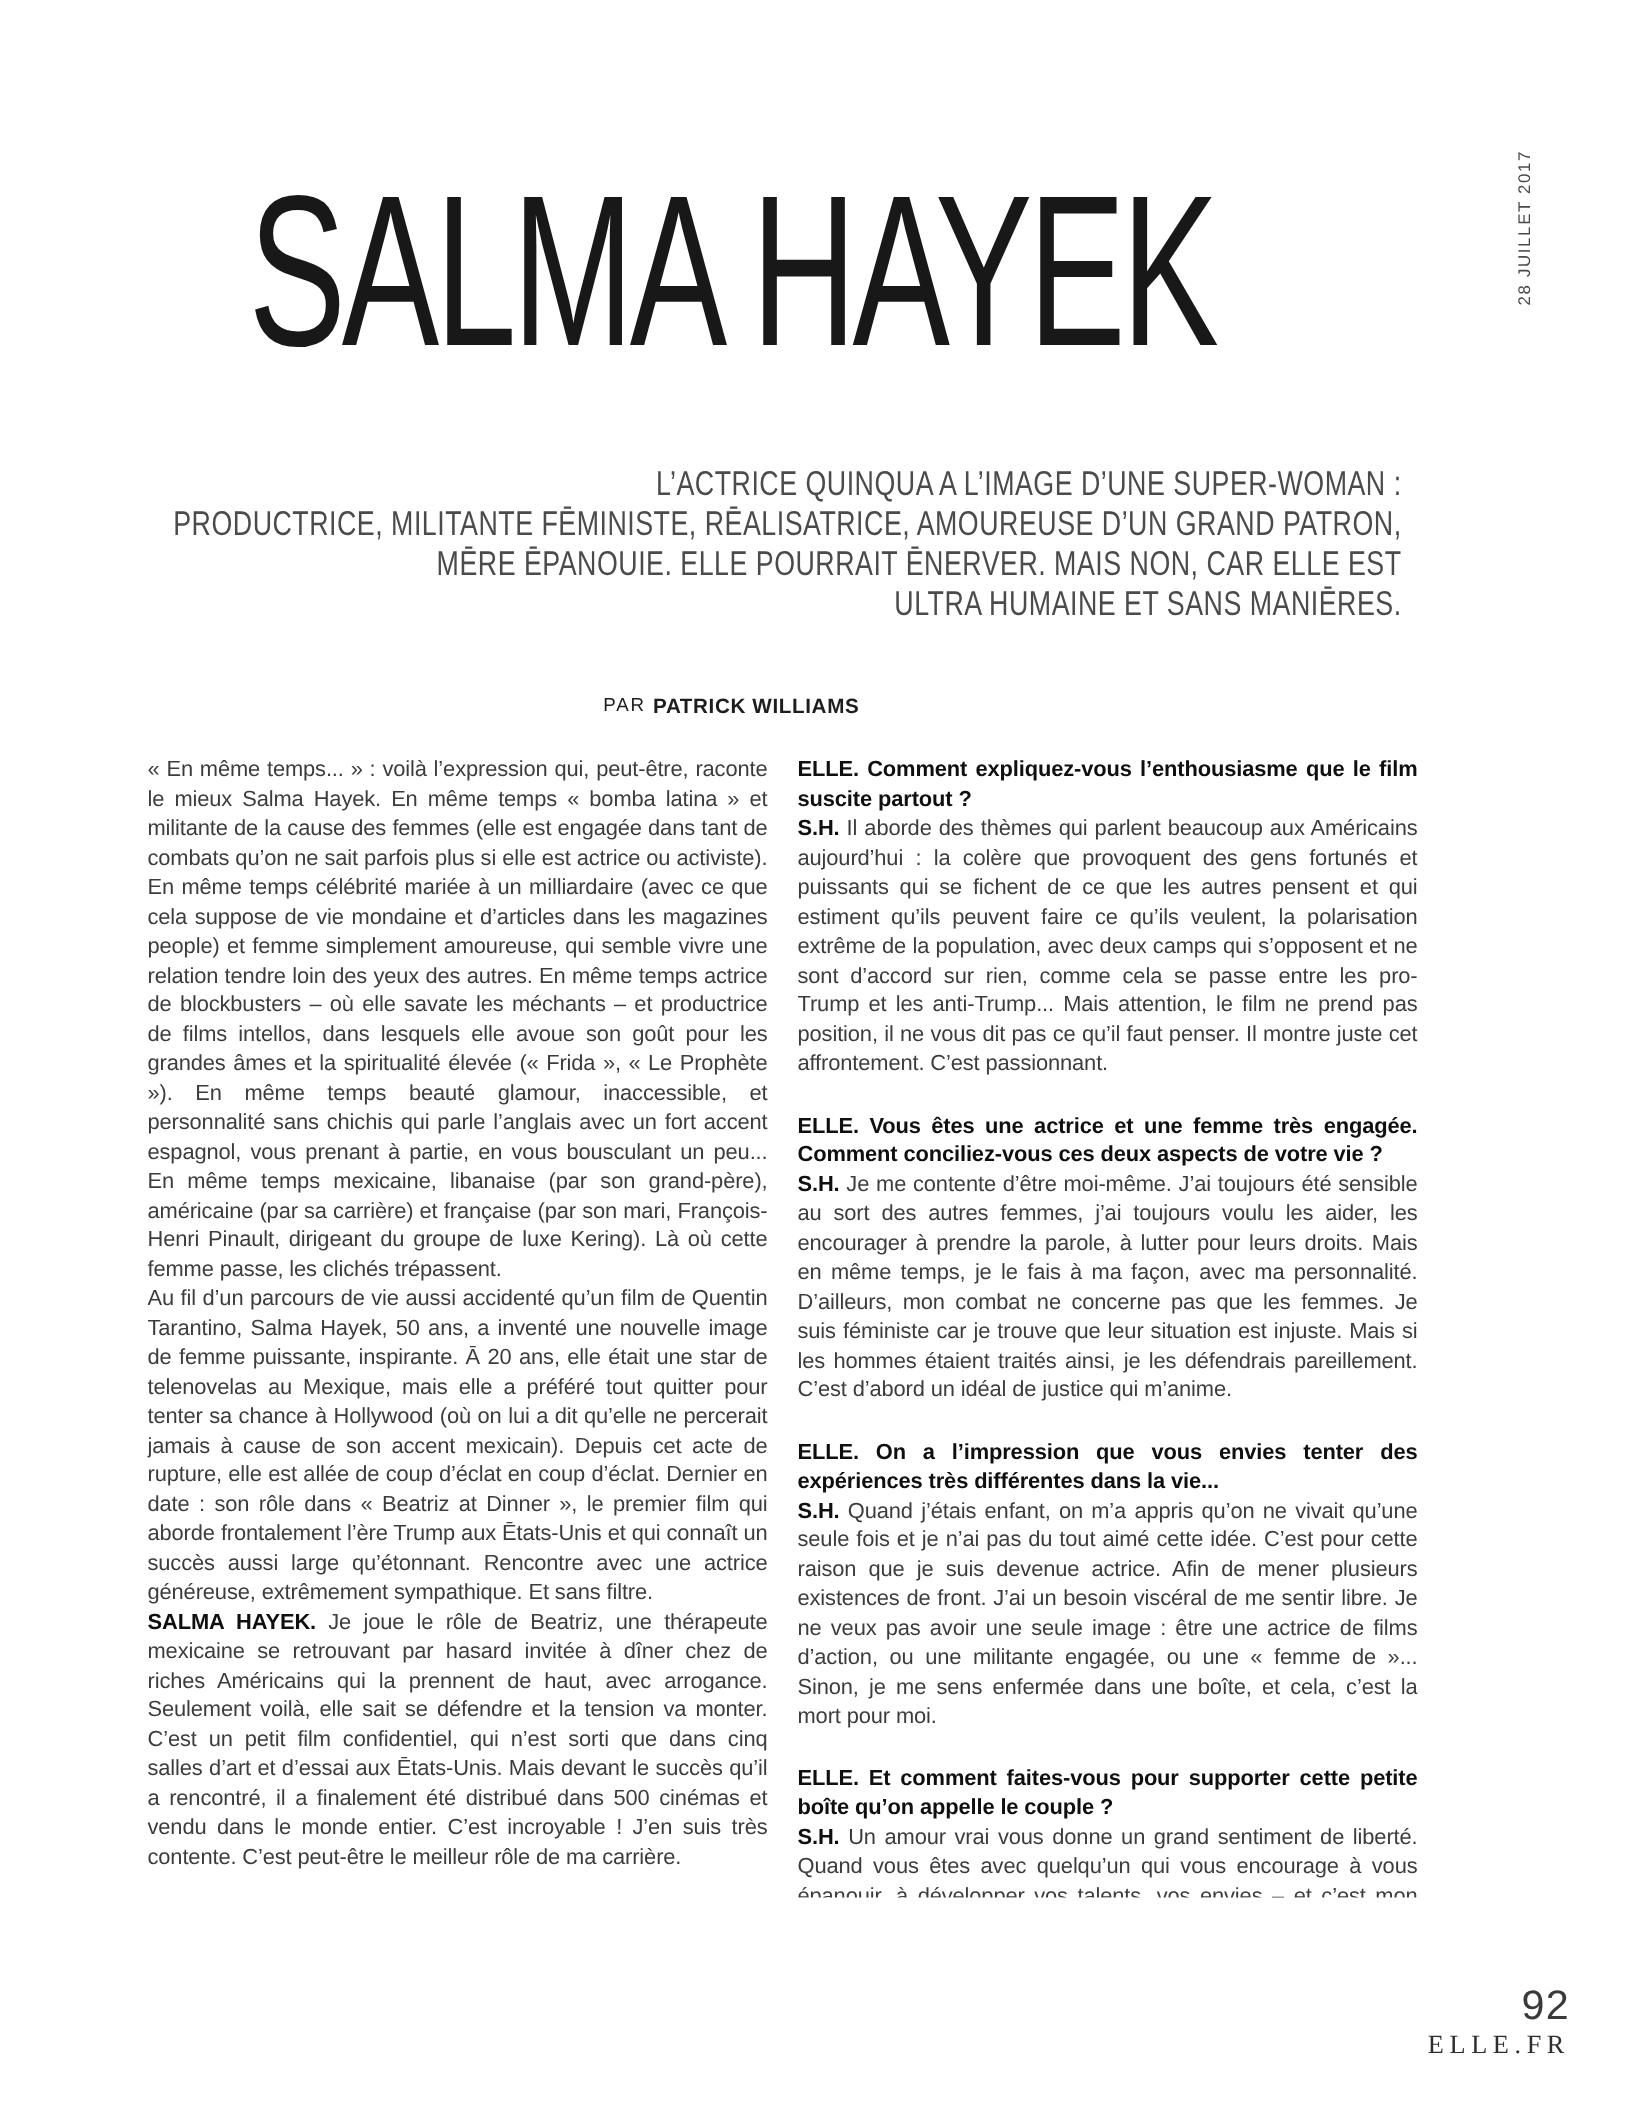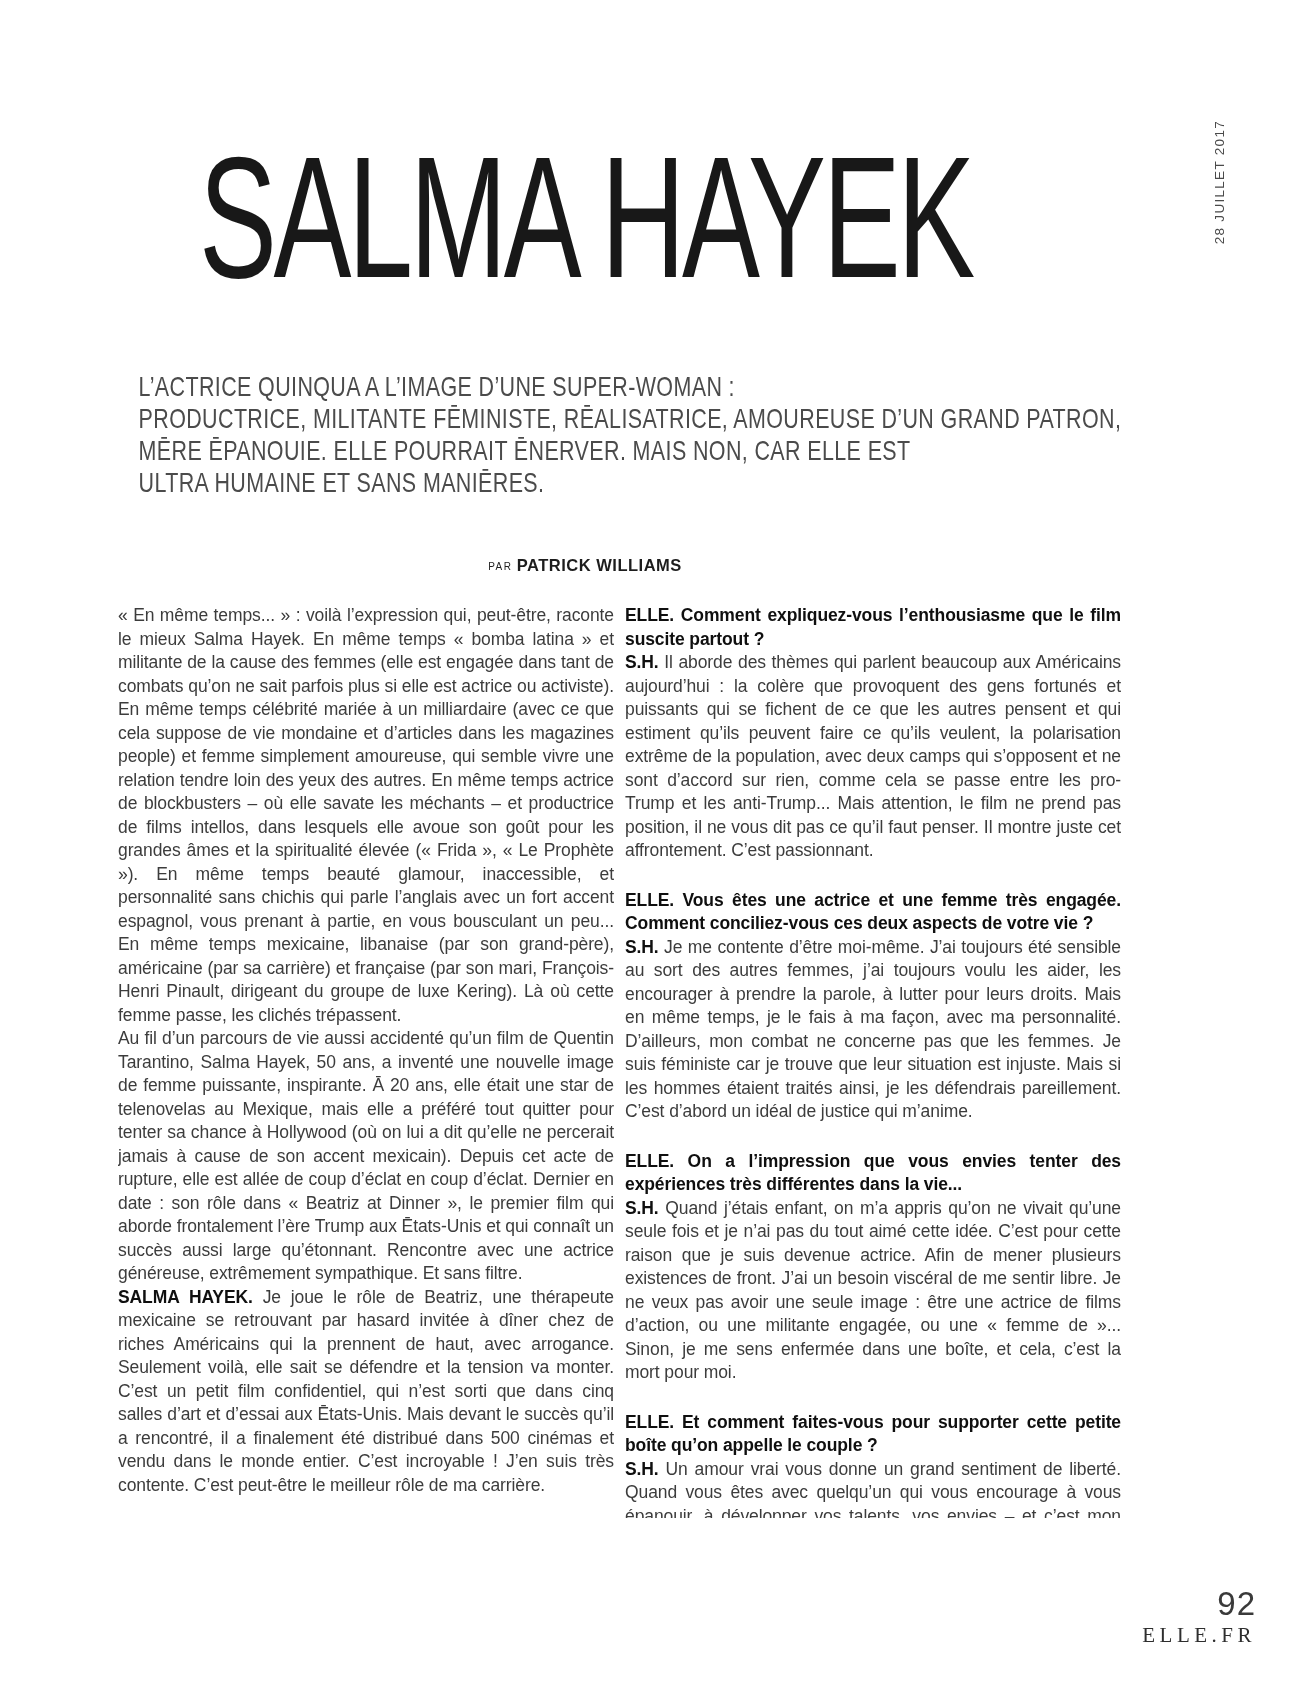--- a/index.html
+++ b/index.html
@@ -18,37 +18,37 @@
     letter-spacing:-5px; transform:scaleX(0.68); transform-origin:center;
   }
   .sub-wrap { position:absolute; top:289px; left:0; width:1170px; text-align:center; }
   .sub-title {
     display:inline-block; white-space:nowrap;
     font-size:73px; line-height:66px; font-weight:700; color:#f9d3d0;
     letter-spacing:4px; transform:scaleX(1.03); transform-origin:center;
   }
 
   
-  .deck-wrap { position:absolute; top:371px; left:0; width:1170px; text-align:left; }
+  .deck-wrap { position:absolute; top:371px; left:0; width:1170px; text-align:right; }
   .deck {
     display:inline-block; transform:scaleX(0.78); transform-origin:center;
     font-size:27.5px; line-height:32px; font-weight:400;
     color:#4b4b4b; letter-spacing:0.5px;
   }
   .deck div { white-space:nowrap; }
 
   
   .byline-wrap { position:absolute; top:556px; left:0; width:1170px; text-align:center; color:#1d1d1d; }
-  .byline-prefix { font-size:10px; letter-spacing:1.5px; vertical-align:1px; }
+  .byline-prefix { font-size:15px; letter-spacing:1.5px; vertical-align:1px; }
   .byline-name  { font-size:16.5px; font-weight:700; letter-spacing:0.5px; }
 
   
   .columns {
     position:absolute; top:604px; left:118px; width:1016px; height:914px;
-    display:flex; gap:11px; overflow:hidden;
+    display:flex; gap:24px; overflow:hidden;
   }
   .col { width:496px; }
   .col p {
     margin:0; text-align:justify;
     font-size:17.5px; line-height:23.5px; letter-spacing:-0.1px;
     color:#3c3c3c;
   }
   .col p.q { font-weight:700; color:#0f0f0f; margin-top:26px; }
   .col b.lead { font-weight:700; color:#0f0f0f;margin-top:24px; }
 

